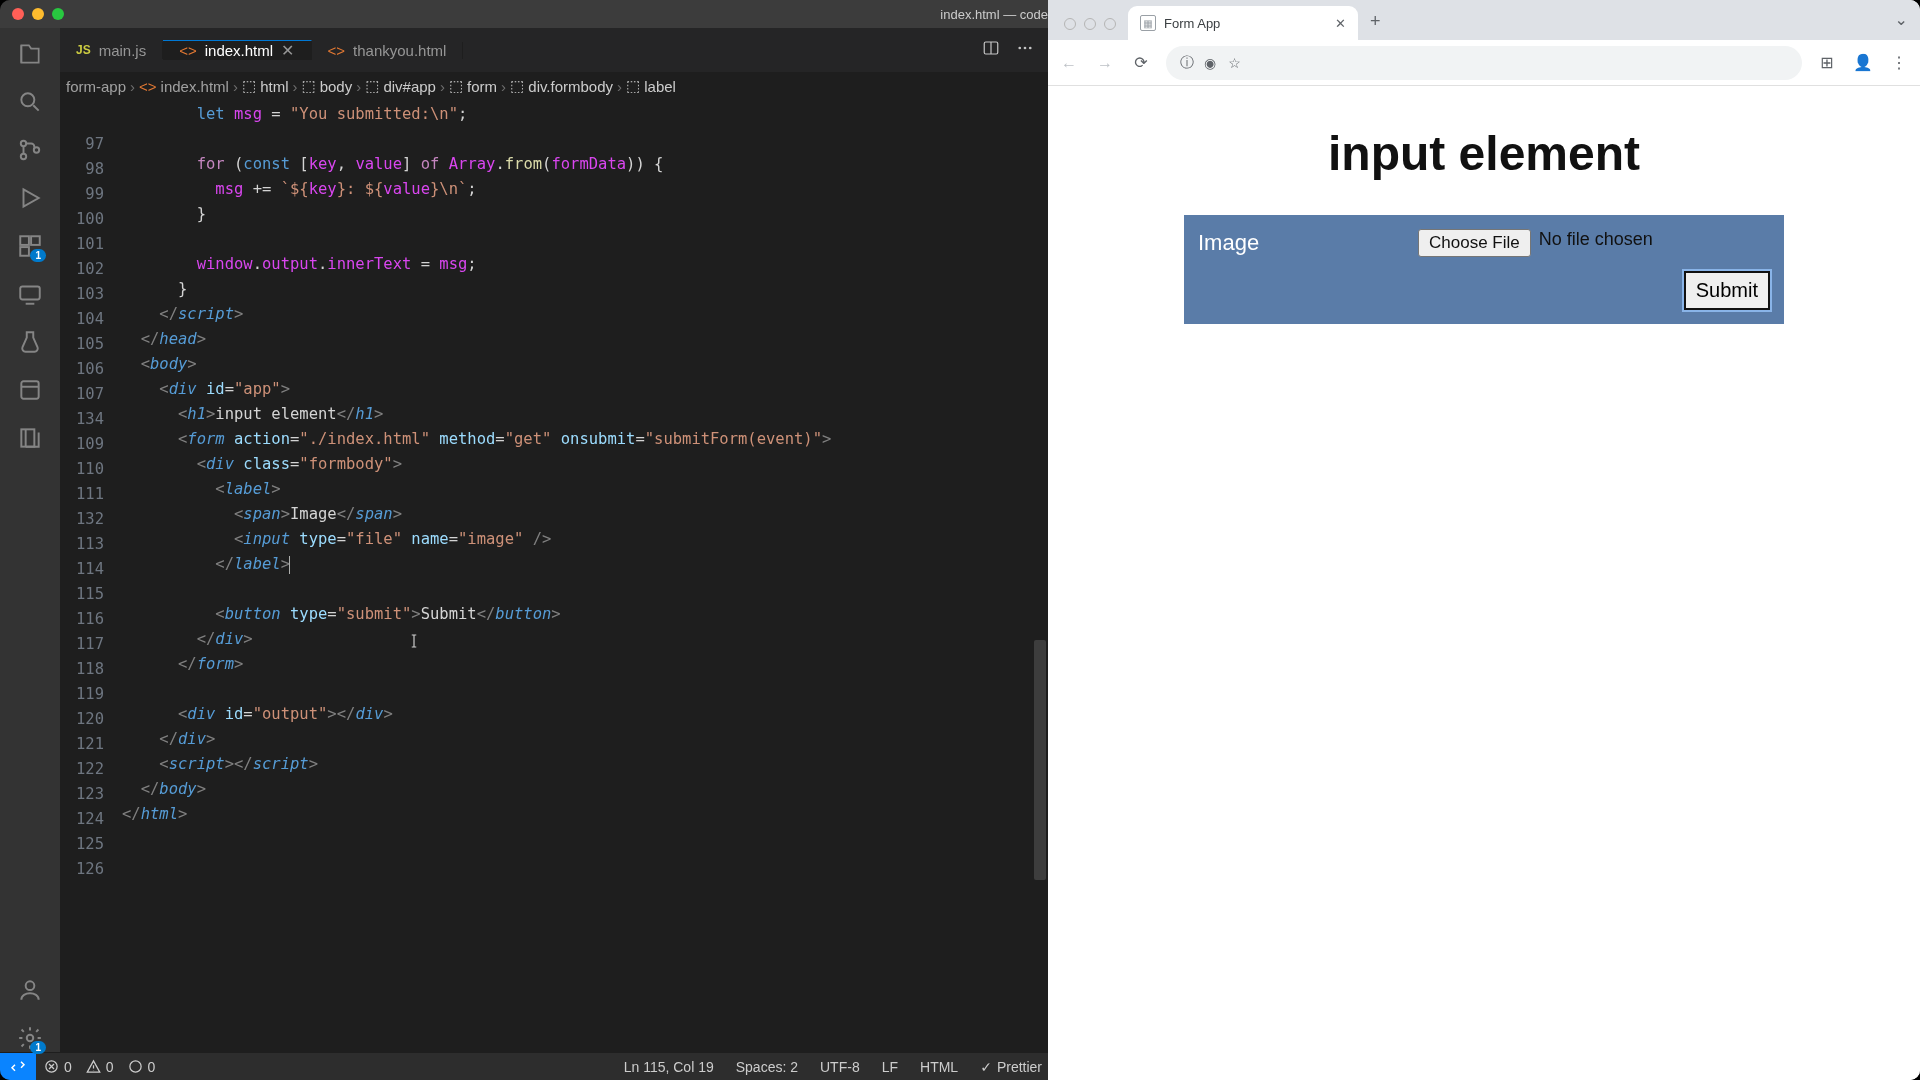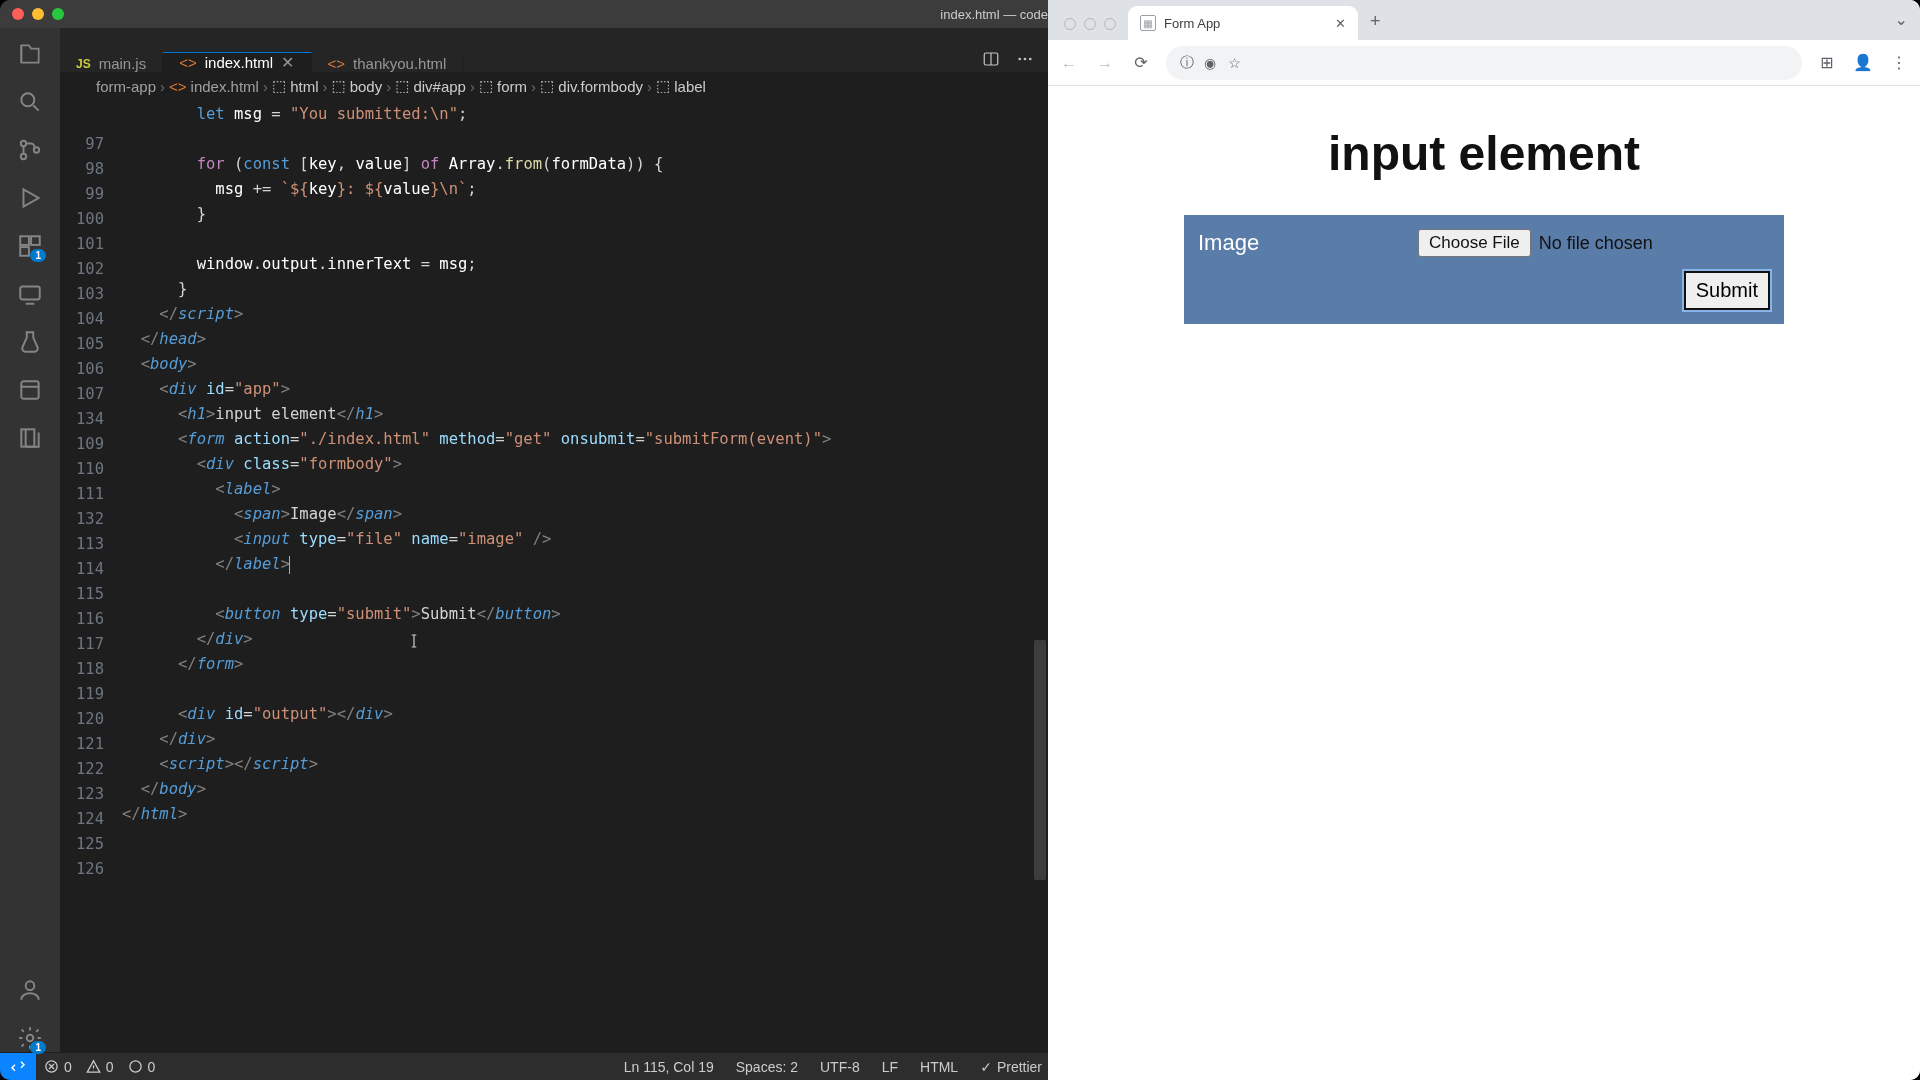--- a/index.html
+++ b/index.html
@@ -18,49 +18,49 @@
 
   
   .activitybar { width: 60px; background: #333333; display: flex; flex-direction: column; align-items: center; padding-top: 12px; gap: 20px; }
   .activitybar .spacer { flex: 1; }
   .act-icon { width: 28px; height: 28px; display: flex; align-items: center; justify-content: center; color: #858585; cursor: pointer; position: relative; }
   .act-icon svg { width: 26px; height: 26px; }
   .badge { position: absolute; bottom: -2px; right: -2px; background: #007acc; color: #fff; border-radius: 8px; font-size: 10px; padding: 1px 5px; font-weight: 600; }
 
   
   .editor-area { flex: 1; display: flex; flex-direction: column; min-width: 0; }
-  .tabs { height: 44px; background: #252526; display: flex; align-items: flex-end; }
+  .tabs { height: 44px; background: #252526; display: flex; align-items: center; }
   .tab { display: flex; align-items: center; gap: 8px; padding: 0 16px; color: #969696; font-size: 15px; border-right: 1px solid #1e1e1e; cursor: pointer; }
   .tab.active { background: #1e1e1e; color: #fff; border-top: 1px solid #0078d4; }
   .tab .close { color: #969696; font-size: 16px; }
   .tab-icon-js { color: #cbcb41; font-weight: bold; font-size: 12px; }
   .tab-icon-html { color: #e37933; }
   .tabs .right { margin-left: auto; display: flex; align-items: center; gap: 16px; padding-right: 14px; color: #c5c5c5; }
   .icon-btn svg { width: 18px; height: 18px; }
 
-  .breadcrumbs { height: 28px; background: #1e1e1e; display: flex; align-items: center; padding-left: 36px; color: #a0a0a0; font-size: 15px; gap: 4px; white-space: nowrap; }
+  .breadcrumbs { height: 28px; background: #1e1e1e; display: flex; align-items: center; padding-left: 6px; color: #a0a0a0; font-size: 15px; gap: 4px; white-space: nowrap; }
   .breadcrumbs .chev { color: #6e6e6e; }
   .breadcrumbs .bc-item { display: flex; align-items: center; gap: 4px; }
   .bc-el { color: #cccccc; }
 
   .code-scroll { flex: 1; display: flex; position: relative; font-family: Menlo, Consolas, monospace; font-size: 15.5px; line-height: 25px; }
   .gutter { width: 62px; text-align: right; color: #6e7681; padding-right: 18px; user-select: none; padding-top: 2px; margin-top: 30px; }
   .code { flex: 1; color: #d4d4d4; white-space: pre; padding-top: 2px; }
   .code .line { height: 25px; }
   .code .caret { display:inline-block; width:1px; height:18px; background:#aeafad; vertical-align:middle; margin-left:-1px; }
   .codescrollbar { position: absolute; right: 2px; top: 540px; width: 12px; height: 240px; background: rgba(121,121,121,0.35); border-radius: 2px; }
 
   
   .tk-tag { color: #569cd6; font-style: italic; }
   .tk-attr { color: #9cdcfe; }
   .tk-str { color: #ce9178; }
   .tk-kw { color: #c586c0; }
   .tk-kw2 { color: #569cd6; }
   .tk-fn { color: #dcdcaa; }
-  .tk-var { color: #ffffff; }
+  .tk-var { color: #d946ef; }
   .tk-txt { color: #d4d4d4; }
   .tk-punc { color: #808080; }
 
   .statusbar { height: 28px; background: #2d2d2d; color: #cccccc; display: flex; align-items: center; font-size: 14px; padding: 0 6px; border-top:1px solid #1e1e1e; }
   .statusbar .left { display: flex; align-items: center; gap: 14px; }
   .sb-remote { background: #0a84ff; height: 28px; width: 36px; margin: 0 8px 0 -6px; display:flex; align-items:center; justify-content:center; color:#fff; border-radius: 0 0 0 8px;}
   .statusbar .right { margin-left: auto; display: flex; align-items: center; gap: 22px; }
   .sb-item { display: flex; align-items: center; gap: 5px; }
 
   .text-cursor { position:absolute; left:345px; top:530px; width:18px; height:22px; color:#cccccc; }
@@ -82,21 +82,21 @@
   .omnibox { flex: 1; height: 34px; background: #f1f3f4; border-radius: 17px; display: flex; align-items: center; padding: 0 14px; color: #202124; font-size: 14px; gap: 10px; }
   .omnibox .lock { color:#5f6368; }
   .omnibox .url { flex:1; white-space:nowrap; overflow:hidden; text-overflow:ellipsis; }
   .omnibox .trail { display:flex; gap:12px; color:#5f6368; }
 
   .page { flex: 1; background: #fff; padding: 40px 20px; display:flex; flex-direction:column; align-items:center; }
   .page h1 { font-size: 48px; font-weight: 800; color:#111; margin-bottom: 34px; }
   .formbox { width: 600px; background: #5a7ca8; padding: 14px 14px 14px 14px; }
   .formrow { display: flex; align-items: center; gap: 40px; margin-bottom: 14px; }
   .formrow .lbl { color: #fff; font-size: 22px; flex: 0 0 180px; }
-  .fileinput { display: flex; align-items: center; gap: 8px; font-size: 18px; color:#111; }
+  .fileinput { display: flex; align-items: flex-start; gap: 8px; font-size: 18px; color:#111; }
   .fileinput .btn { background: #efefef; border: 1px solid #767676; padding: 3px 10px; font-size: 17px; border-radius:3px; }
   .submit-row { display: flex; justify-content: flex-end; }
   .submit-btn { background: #efefef; border: 2px solid #111; padding: 6px 10px; font-size: 20px; outline:2px solid #89b4e8; outline-offset:0; }
 
 </style>
 </head>
 <body>
 
 <div class="screen">
 

